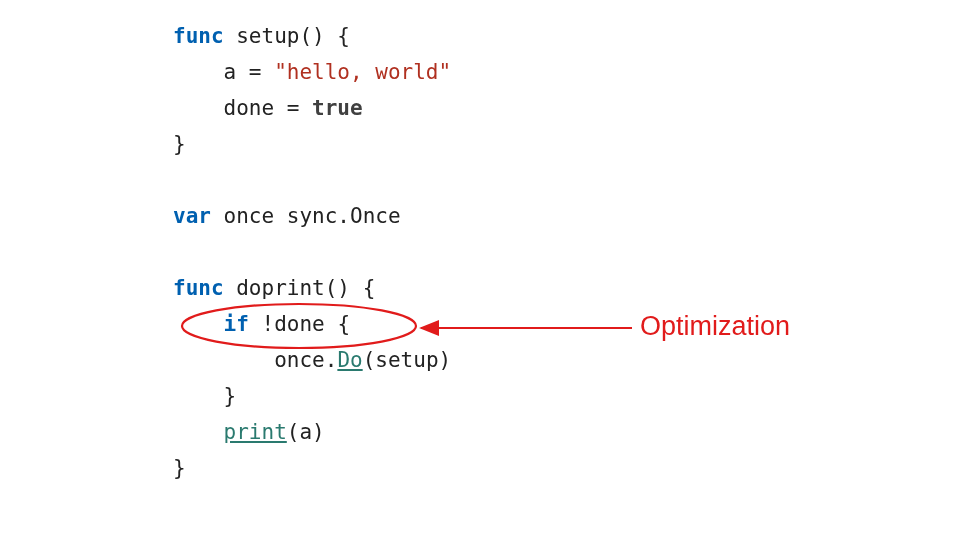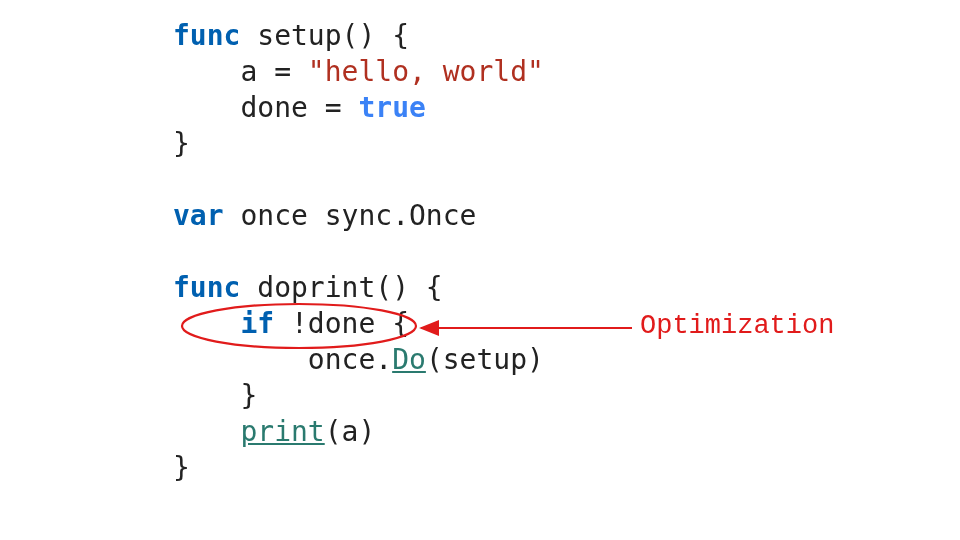--- a/index.html
+++ b/index.html
@@ -8,35 +8,35 @@
     width: 960px;
     height: 540px;
     background: #ffffff;
     font-family: "Consolas", "Menlo", "DejaVu Sans Mono", monospace;
     overflow: hidden;
   }
   .code-area {
     position: absolute;
     left: 173px;
     top: 18px;
-    font-size: 28px;
+    font-size: 21px;
     line-height: 36px;
     white-space: pre;
     color: #222222;
   }
   .tok-keyword { color: #0060b0; font-weight: 700; }
   .tok-string  { color: #b03020; }
-  .tok-bool    { color: #3b82f6; font-weight: 700; }
+  .tok-bool    { color: #404040; font-weight: 700; }
   .tok-call    { color: #2a7a6f; text-decoration: underline; }
   .tok-plain   { color: #222222; }
 
   
   .annotation-label {
     position: absolute;
-    font-family: Liberation Mono, monospace;
+    font-family: Liberation Sans, sans-serif;
     font-size: 27px;
     color: #e11b1b;
     left: 640px;
     top: 311px;
     white-space: nowrap;
   }
   svg.overlay {
     position: absolute;
     left: 0;
     top: 0;

